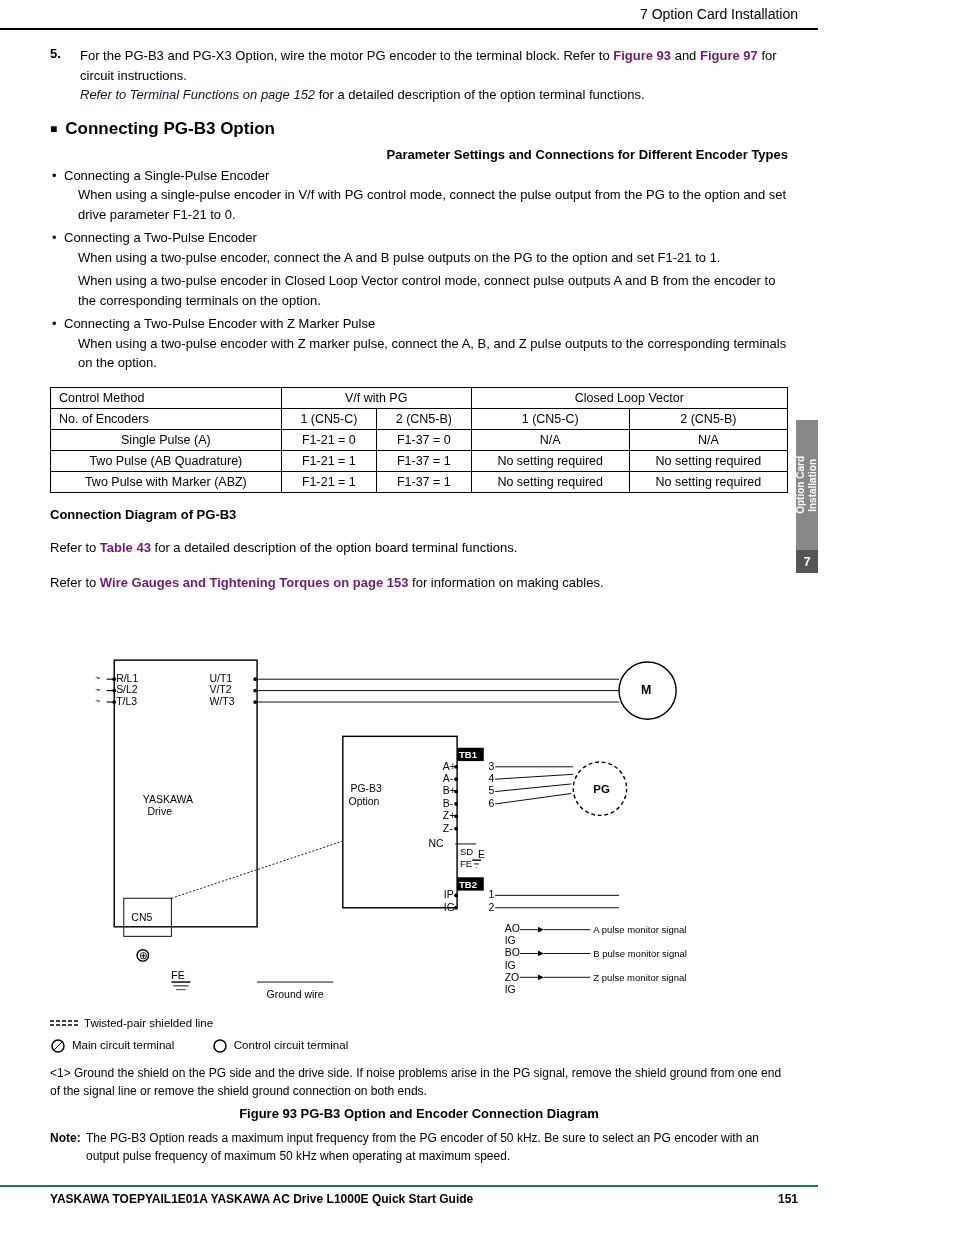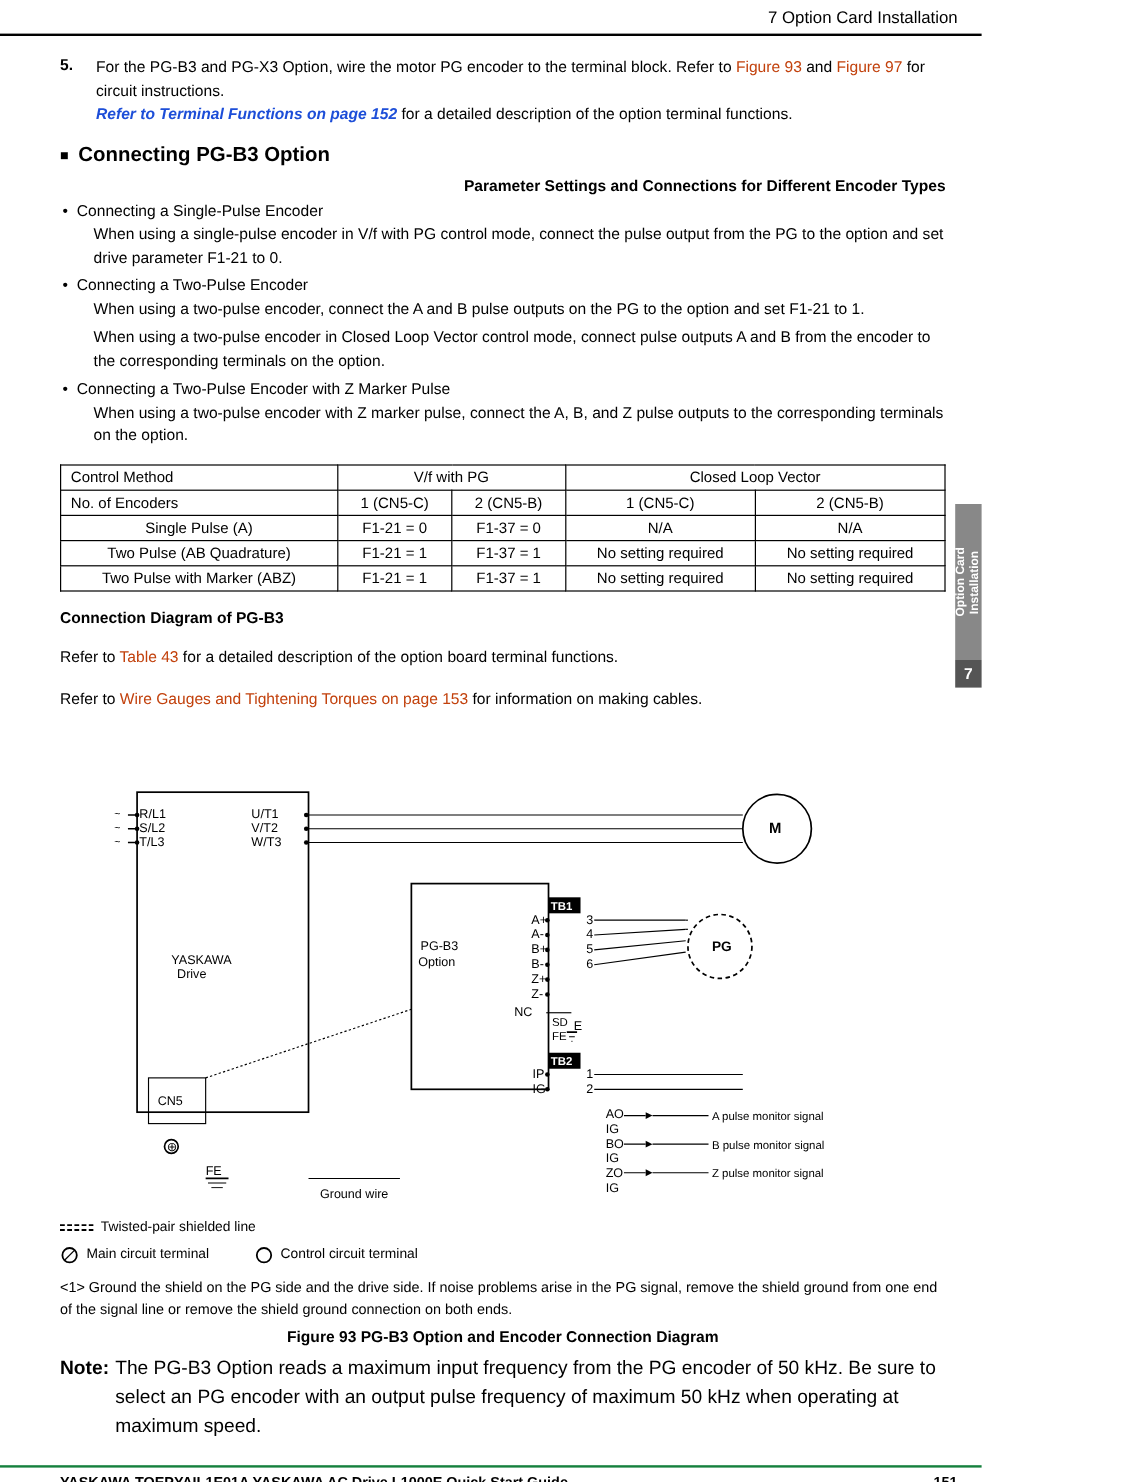--- a/index.html
+++ b/index.html
@@ -40,27 +40,27 @@
     .step-number {
       font-weight: bold;
       font-size: 13px;
       min-width: 18px;
     }
     .step-text {
       font-size: 13px;
       line-height: 1.5;
     }
     .step-text a, .link-blue {
-      color: #c2410c;
+      color: #701a75;
+      font-weight: bold;
+      text-decoration: none;
+    }
+    .refer-line {
+      color: #0f172a;
       font-weight: normal;
-      text-decoration: none;
-    }
-    .refer-line {
-      color: #1d4ed8;
-      font-weight: bold;
       font-style: italic;
       font-size: 13px;
     }
     .section-heading {
       display: flex;
       align-items: center;
       gap: 8px;
       font-size: 17px;
       font-weight: bold;
       margin-bottom: 8px;
@@ -144,22 +144,22 @@
       height: 400px;
     }
     .figure-caption {
       text-align: center;
       font-weight: bold;
       font-size: 13px;
       margin: 6px 0 8px 0;
     }
     .note-block {
       display: flex;
-      gap: 10px;
-      font-size: 16px;
+      gap: 0;
+      font-size: 12px;
       margin-top: 6px;
       line-height: 1.5;
     }
     .note-label {
       font-weight: bold;
       min-width: 36px;
     }
     .footer-bar {
       border-top: 2px solid #15803d;
       display: flex;

